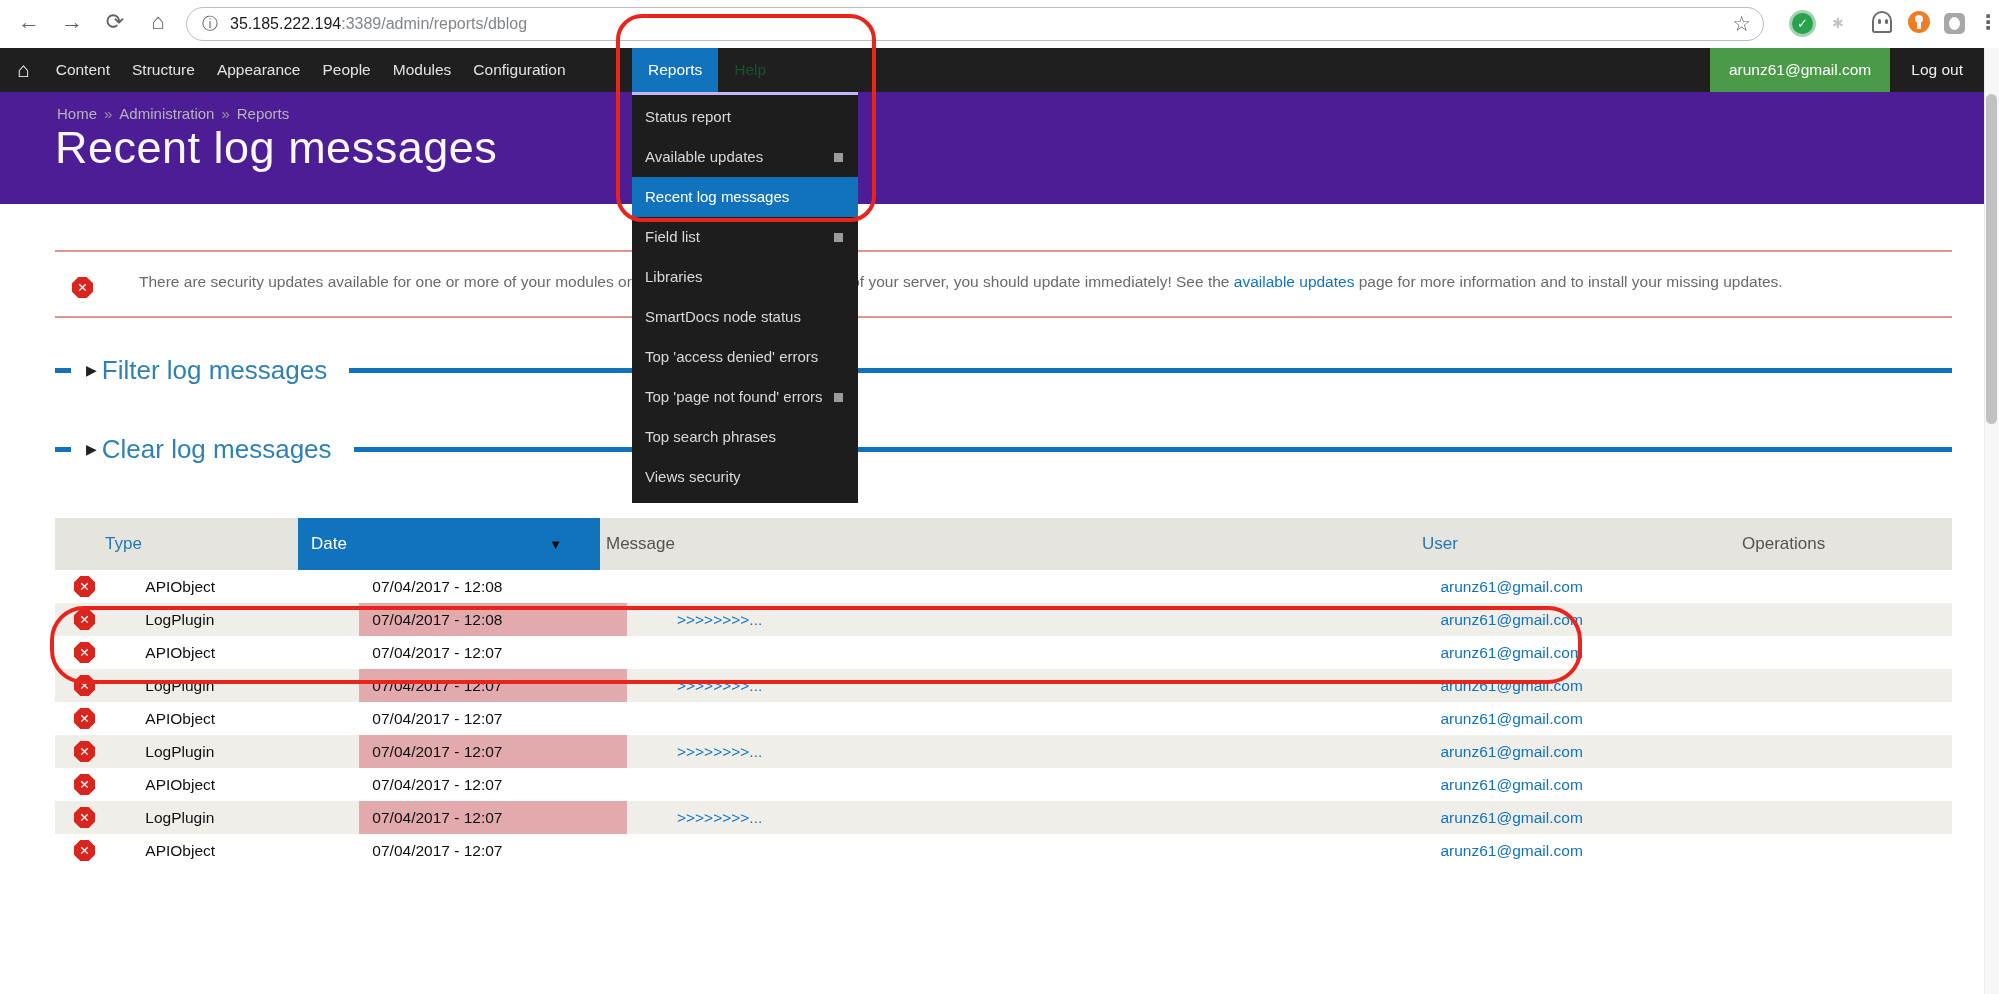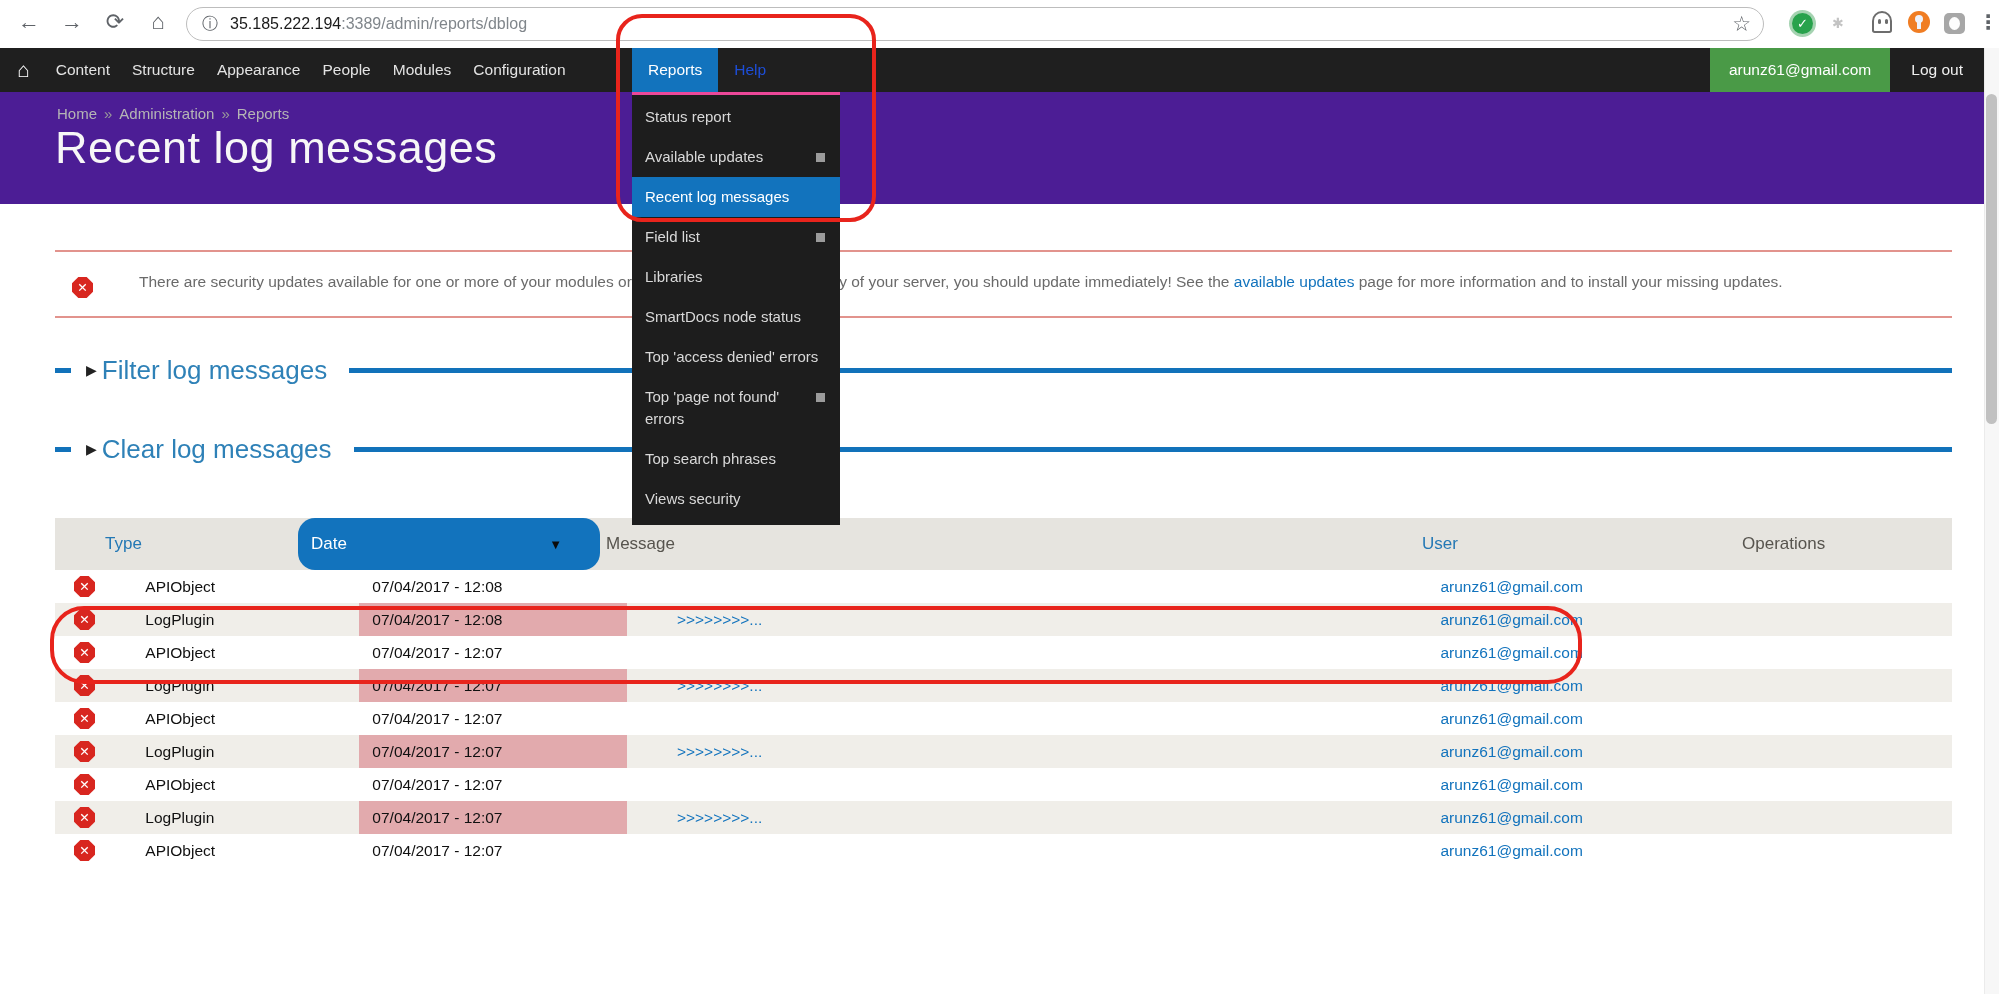--- a/index.html
+++ b/index.html
@@ -35,28 +35,28 @@
 
   
   #scrollbar-track{left:1984px;top:48px;width:15px;height:946px;background:#f7f7f7;border-left:1px solid #ebebeb;box-sizing:border-box;}
   #scrollbar-thumb{left:1986px;top:94px;width:11px;height:330px;background:#c1c1c1;border-radius:6px;}
 
   
   #admin-bar{left:0;top:48px;width:1984px;height:44px;background:#1f1f1f;display:flex;align-items:stretch;}
   #admin-home{color:#fff;font-size:21px;display:flex;align-items:center;padding:0 15px 0 17px;cursor:pointer;}
   .adm-item{color:#e3e3e3;font-size:15.5px;display:flex;align-items:center;padding:0 11px;cursor:pointer;white-space:nowrap;}
   #admin-tabs{position:absolute;left:632px;top:48px;height:44px;display:flex;}
-  .adm-tab{color:#1d4ed8;font-size:15.5px;display:flex;align-items:center;padding:0 16px;cursor:pointer;}
+  .adm-tab{color:#14532d;font-size:15.5px;display:flex;align-items:center;padding:0 16px;cursor:pointer;}
   .adm-tab.active{background:#1273bd;color:#fff;}
   #admin-right{position:absolute;right:15px;top:48px;height:44px;display:flex;}
   #account-box{background:#4a9a47;color:#fff;font-size:15.5px;display:flex;align-items:center;padding:0 19px;cursor:pointer;}
   #logout-btn{color:#efefef;font-size:15.5px;display:flex;align-items:center;padding:0 21px;cursor:pointer;}
 
   
-  #reports-menu{left:632px;top:92px;width:208px;background:#1d1d1d;border-top:3px solid #ec4899;z-index:40;padding:2px 0 6px 0;}
+  #reports-menu{left:632px;top:92px;width:226px;background:#1d1d1d;border-top:3px solid #c4b5fd;z-index:40;padding:2px 0 6px 0;}
   .menu-item{display:flex;justify-content:space-between;align-items:flex-start;color:#d9d9d9;font-size:15px;
              line-height:22px;padding:9px 13px;cursor:pointer;}
   .menu-item.active{background:#1273bd;color:#fff;}
   .menu-badge{flex:0 0 auto;width:9px;height:9px;background:#9b9b9b;margin:7px 2px 0 8px;}
 
   
   #page-header{left:0;top:92px;width:1984px;height:112px;background:#4c1d95;}
   #breadcrumb{position:absolute;left:57px;top:13px;font-size:15px;color:#b5b5b5;}
   #breadcrumb .bc-link{cursor:pointer;}
   #breadcrumb .bc-sep{color:#9a9a9a;padding:0 7px;}
@@ -85,21 +85,21 @@
   .t-head{display:flex;height:52px;background:#e6e4df;align-items:stretch;font-size:17px;}
   .hc{display:flex;align-items:center;box-sizing:border-box;}
   .c-icon{width:50px;padding-left:19px;box-sizing:border-box;}
   .c-type{width:193px;box-sizing:border-box;}
   .c-date{width:302px;padding-left:13px;box-sizing:border-box;}
   .c-msg{width:817px;padding-left:6px;box-sizing:border-box;}
   .c-user{width:320px;padding-left:5px;box-sizing:border-box;}
   .c-ops{width:215px;padding-left:5px;box-sizing:border-box;}
   .h-sort{color:#2478b5;cursor:pointer;}
   .h-plain{color:#57544e;}
-  .h-date{background:#1273bd;color:#fff;cursor:pointer;justify-content:space-between;padding-right:38px;border-radius:17px;}
+  .h-date{background:#1273bd;color:#fff;cursor:pointer;justify-content:space-between;padding-right:38px;}
   .sort-arrow{color:#0b0b0b;font-size:13px;}
   .t-row{display:flex;height:33px;align-items:stretch;font-size:15.5px;color:#101010;gap:44px;}
   .t-row.alt{background:#f0eee9;}
   .cell{display:flex;align-items:center;}
   .t-row .c-date.pink{background:#e2aaad;}
   .link-blue{color:#1273bd;cursor:pointer;}
 
   
   .annot{border:4px solid #e8241c;border-radius:30px;z-index:60;pointer-events:none;background:transparent;}
   #annot-menu{left:616px;top:14px;width:252px;height:200px;border-radius:26px;}

